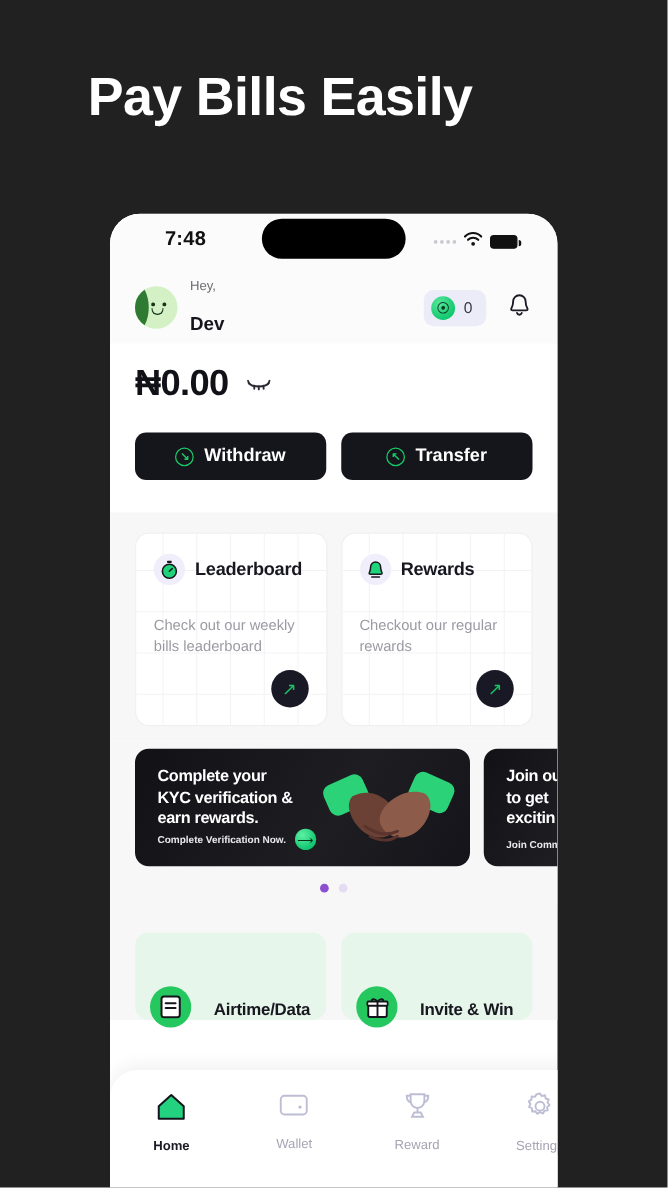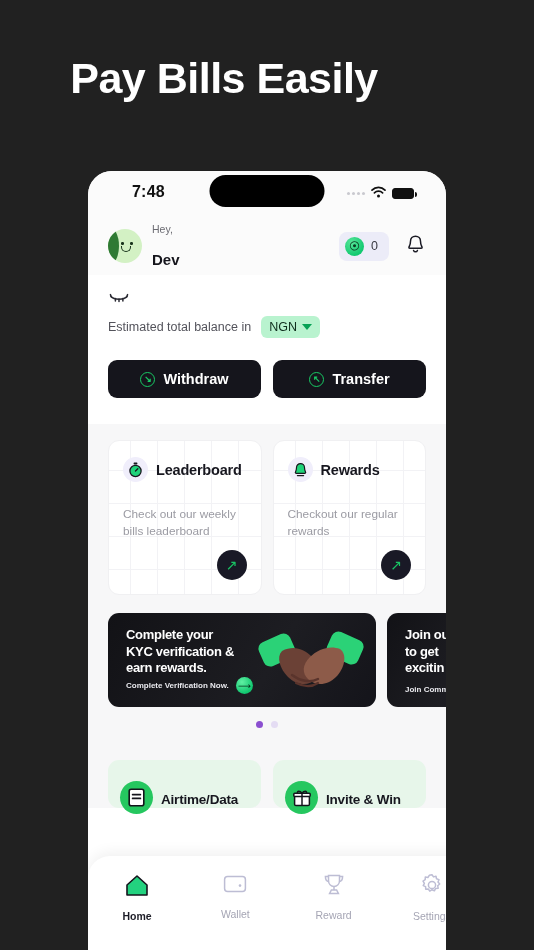--- a/index.html
+++ b/index.html
@@ -172,22 +172,22 @@
   }
   .bn-art { position:absolute; right:6px; top:8px; z-index:1; }
   .dots { display:flex; gap:8px; justify-content:center; padding:14px 0 10px 0; background:#f7f7f8; margin-left:-20px; }
   .dot { width:7px; height:7px; border-radius:50%; background:#e4dcf3; }
   .dot.on { background:#8b4fd0; }
   
   .quick { background:#f7f7f8; padding:8px 20px 0 20px; }
   .quick-lbl { font-size:12.5px; color:#78787f; }
   .quick-row { display:flex; gap:12px; margin-top:14px; }
   .qa-card {
-    flex:1 1 0; height:48px; background:#e7f6ea; border-radius:11px;
-    display:flex; align-items:flex-end; gap:8px; padding:0 12px 0 12px;
+    flex:1 1 0; height:70px; background:#e7f6ea; border-radius:11px;
+    display:flex; align-items:flex-end; gap:18px; padding:0 12px 0 12px;
   }
   .qa-icon {
     width:33px; height:33px; border-radius:50%; background:#25c75f;
     display:flex; align-items:center; justify-content:center;
     margin-bottom:-6px;
   }
   .qa-lbl { font-size:13.5px; font-weight:bold; color:#17171f; margin-bottom:1px; letter-spacing:-0.2px; }
   
   .bottomnav {
     position:absolute; left:0; bottom:0; width:393px; height:94px;
@@ -247,36 +247,30 @@
     <span class="bell-btn">
       <svg width="21" height="22" viewBox="0 0 21 22">
         <path d="M10.5 3.2c-2.9 0-5 2.2-5 5 0 4-1.6 5.3-1.6 6.2 0 .6.5.9 1.2.9h10.8c.7 0 1.2-.3 1.2-.9 0-.9-1.6-2.2-1.6-6.2 0-2.8-2.1-5-5-5z" fill="none" stroke="#1b1b25" stroke-width="1.5"></path>
         <path d="M8.6 17.4a2 2 0 0 0 3.8 0" fill="none" stroke="#1b1b25" stroke-width="1.5" stroke-linecap="round"></path>
       </svg>
     </span>
   </div>
 
   <div class="balance-wrap">
     <div class="bal-row">
+      <span class="bal-amt">₦0.00</span>
       <span class="eye-off">
         <svg width="22" height="14" viewBox="0 0 22 14">
           <path d="M3 5.5c3 3.6 13 3.6 16 0" fill="none" stroke="#2a2a33" stroke-width="1.6" stroke-linecap="round"></path>
           <path d="M2.4 3.6 3.4 6" stroke="#2a2a33" stroke-width="1.5" stroke-linecap="round"></path>
           <path d="M7.4 7.6 7.4 10" stroke="#2a2a33" stroke-width="1.5" stroke-linecap="round"></path>
           <path d="M11 8 11 10.5" stroke="#2a2a33" stroke-width="1.5" stroke-linecap="round"></path>
           <path d="M14.8 7.6 14.9 10" stroke="#2a2a33" stroke-width="1.5" stroke-linecap="round"></path>
           <path d="M19.6 3.6 18.6 6" stroke="#2a2a33" stroke-width="1.5" stroke-linecap="round"></path>
         </svg>
-      </span>
-    </div>
-    <div class="bal-sub">
-      <span class="txt">Estimated total balance in</span>
-      <span class="cur-pill">
-        <span>NGN</span>
-        <span class="caret"></span>
       </span>
     </div>
   </div>
 
   <div class="actions">
     <div class="act-btn">
       <span class="ring">↘</span>
       <span>Withdraw</span>
     </div>
     <div class="act-btn">

